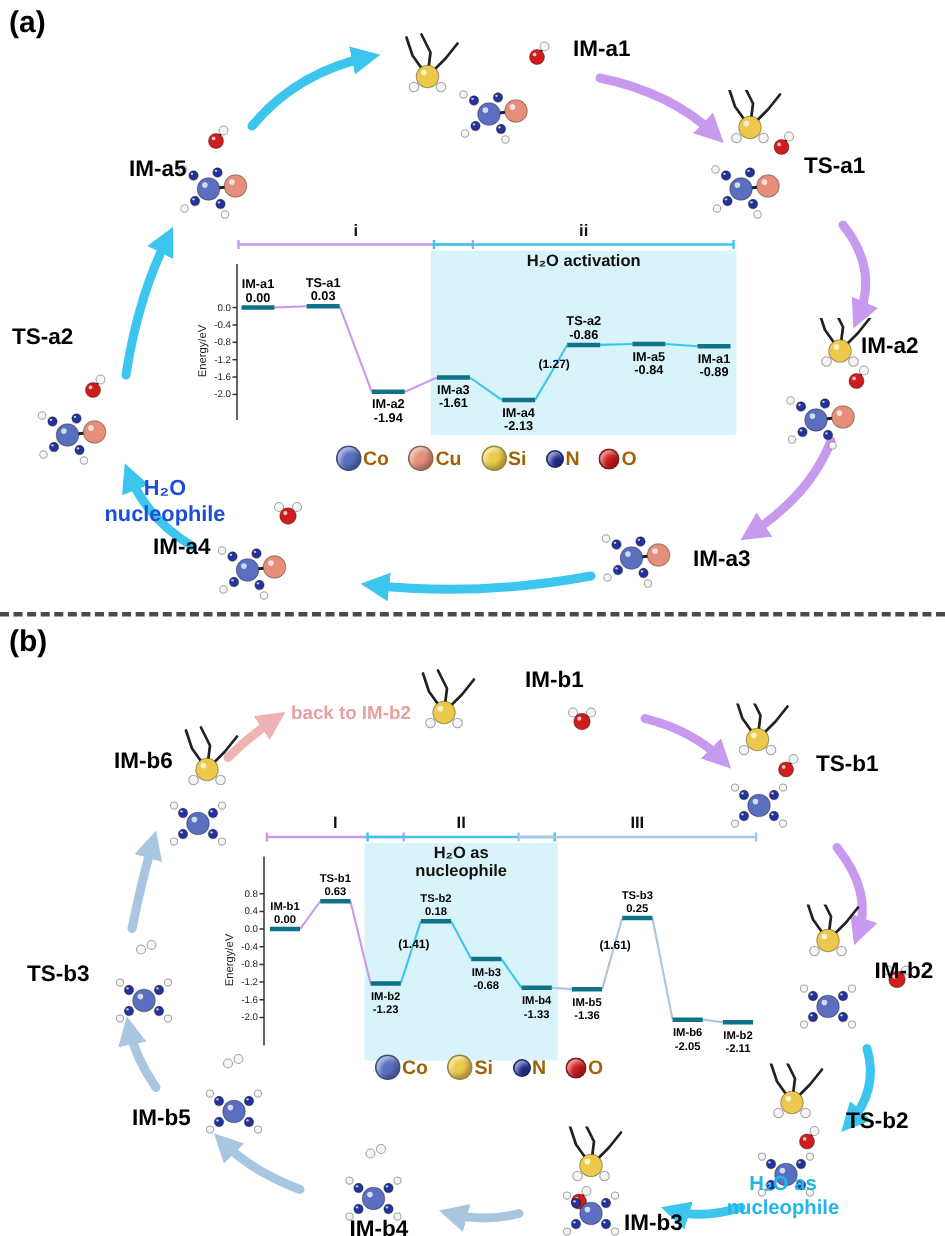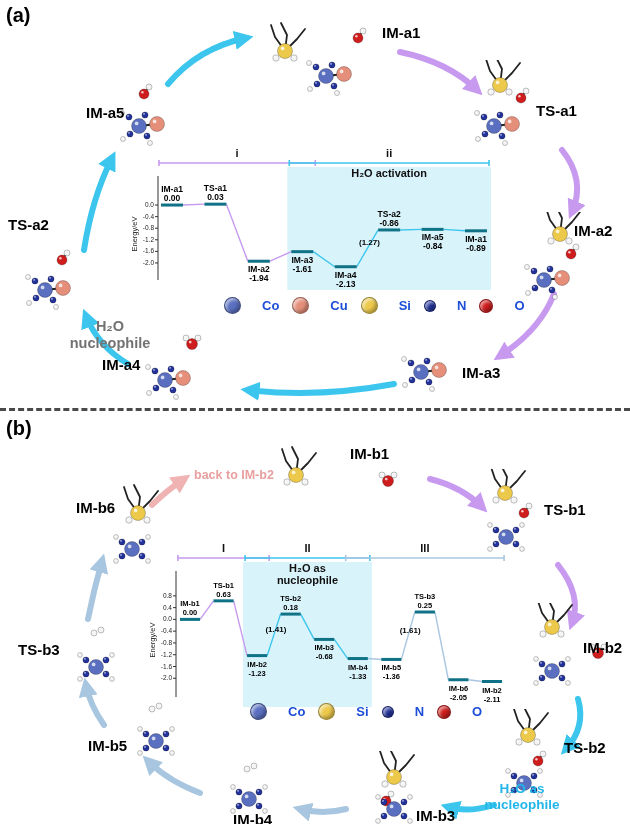--- a/index.html
+++ b/index.html
@@ -7,30 +7,30 @@
   .figure{position:relative;width:630px;height:824px;background:#fff;overflow:hidden;}
   .panel{position:absolute;left:0;width:630px;}
   #panel-a{top:0;height:408px;}
   #panel-b{top:413px;height:411px;}
   .divider{position:absolute;top:408px;left:0;width:630px;height:5px;box-sizing:border-box;border-top:3px dashed #4a4a4a;}
   .panel-label{position:absolute;left:6px;top:4px;font-size:20px;font-weight:bold;color:#000;}
   .arrows{position:absolute;left:0;top:0;pointer-events:none;}
   .mol{position:absolute;}
   .mol-label{position:absolute;font-size:15px;font-weight:bold;color:#000;white-space:nowrap;}
   .annotation{position:absolute;font-weight:bold;text-align:center;line-height:1.15;}
-  #ann-a{left:56px;top:318px;width:108px;font-size:14.5px;color:#737373;}
+  #ann-a{left:56px;top:318px;width:108px;font-size:14.5px;color:#1d4ed8;}
   #ann-b-nuc{left:472px;top:368px;width:100px;font-size:13.5px;color:#22b6e8;}
   #ann-b-back{left:194px;top:55px;font-size:12.5px;color:#e89f9f;font-weight:bold;white-space:nowrap;}
   .chart{position:absolute;}
   #chart-a{left:128px;top:144px;}
   #chart-b{left:146px;top:126px;}
   .legend{position:absolute;display:flex;align-items:center;gap:13px;}
   #legend-a{left:224px;top:297px;}
   #legend-b{left:250px;top:290px;}
-  .legend-item{display:flex;align-items:center;gap:21px;font-size:13px;font-weight:bold;color:#1d4ed8;}
+  .legend-item{display:flex;align-items:center;gap:1px;font-size:13px;font-weight:bold;color:#a16207;}
   .legend-dot{border-radius:50%;border:1px solid rgba(0,0,0,.35);
     box-shadow:inset -2px -2px 3px rgba(0,0,0,.28), inset 2px 2px 3px rgba(255,255,255,.55);}
 </style>
 </head>
 <body>
 
 <svg width="0" height="0" style="position:absolute">
   <defs id="mk-defs">
       <marker id="mk-cyan" viewBox="0 0 10 10" refX="6" refY="5" markerWidth="3.2" markerHeight="3.2" orient="auto-start-reverse">
         <path d="M0,0 L10,5 L0,10 z" fill="#3cc6ee"></path>

